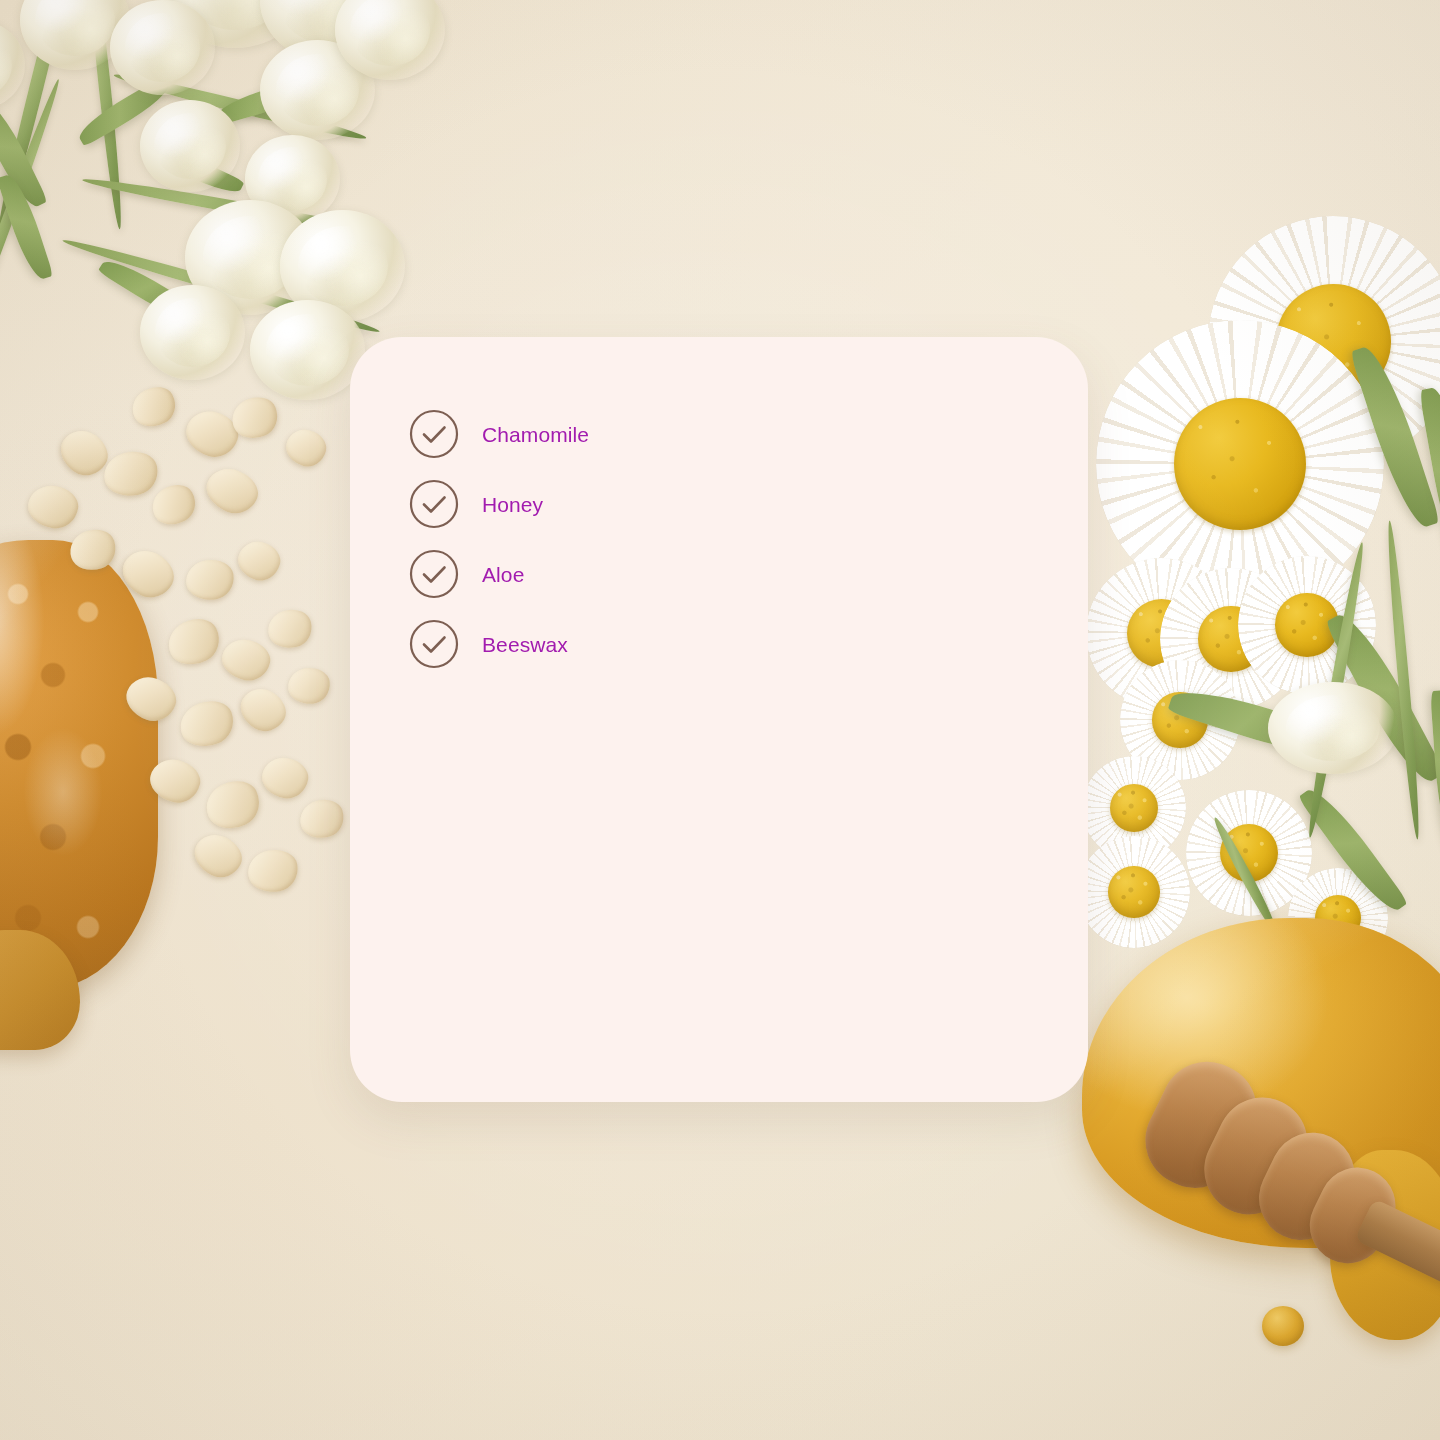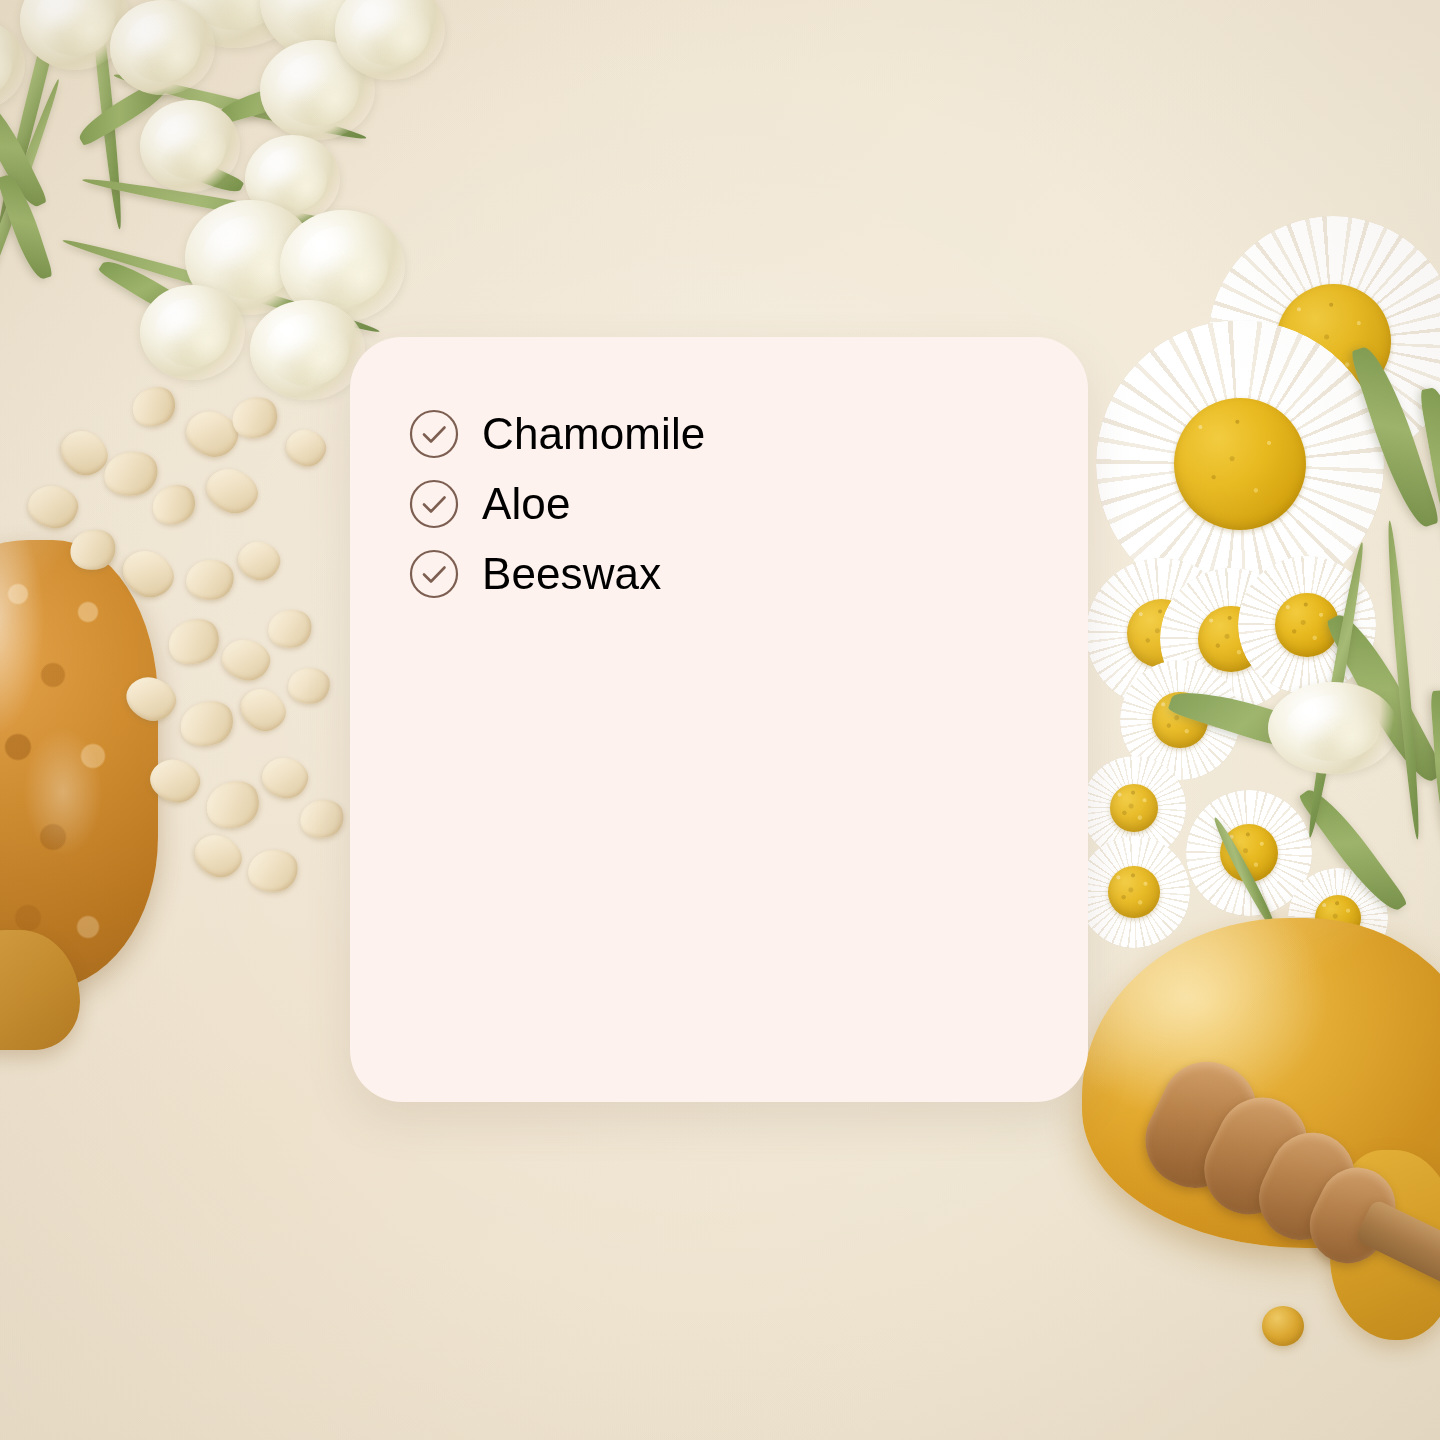--- a/index.html
+++ b/index.html
@@ -278,22 +278,22 @@
     stroke-width: 2.2;
   }
   .check-icon path {
     fill: none;
     stroke: #7d5f52;
     stroke-width: 2.6;
     stroke-linecap: round;
     stroke-linejoin: round;
   }
   .ingredient-label {
-    color: #000000;
-    font-size: 44px;
+    color: #a21caf;
+    font-size: 21px;
     line-height: 1;
     font-weight: 400;
     letter-spacing: 0.1px;
     white-space: nowrap;
   }
 </style>
 </head>
 <body>
 
 <div class="stage">
@@ -452,20 +452,27 @@
       <li class="ingredient-item">
         <svg class="check-icon" viewBox="0 0 52 52">
           <circle cx="26" cy="26" r="23"></circle>
           <path d="M16 26.5 L23 33.5 L36.5 19.5"></path>
         </svg>
         <span class="ingredient-label">Chamomile</span>
       </li>
 
 
 
+      <li class="ingredient-item">
+        <svg class="check-icon" viewBox="0 0 52 52">
+          <circle cx="26" cy="26" r="23"></circle>
+          <path d="M16 26.5 L23 33.5 L36.5 19.5"></path>
+        </svg>
+        <span class="ingredient-label">Honey</span>
+      </li>
 
       <li class="ingredient-item">
         <svg class="check-icon" viewBox="0 0 52 52">
           <circle cx="26" cy="26" r="23"></circle>
           <path d="M16 26.5 L23 33.5 L36.5 19.5"></path>
         </svg>
         <span class="ingredient-label">Aloe</span>
       </li>
 
       <li class="ingredient-item">

